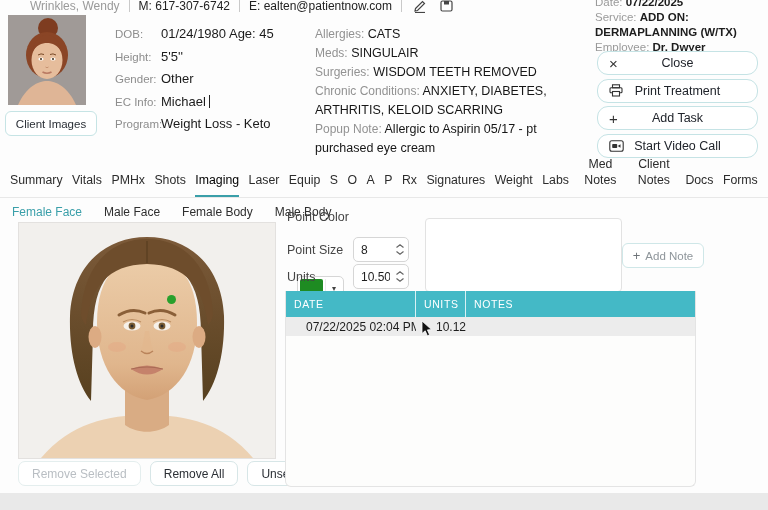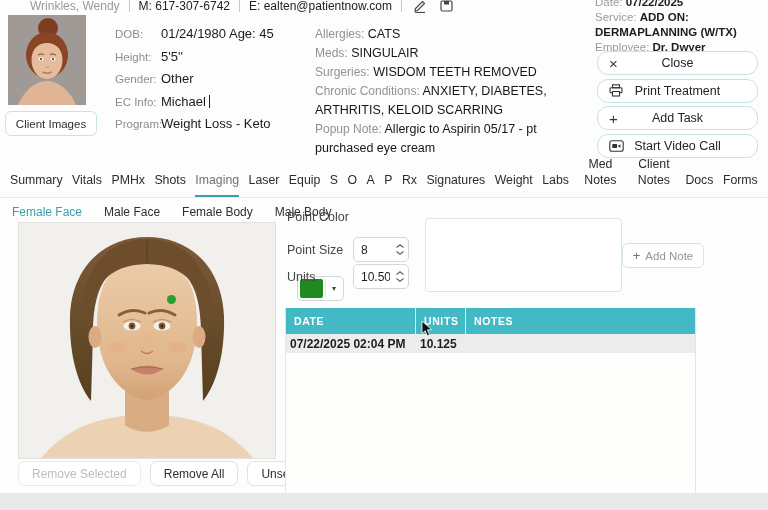--- a/index.html
+++ b/index.html
@@ -49,21 +49,21 @@
   .x-glyph { font-size:15px; line-height:1; color:#333; }
   .plus-glyph { font-size:15px; line-height:1; color:#333; font-weight:400; }
   
   .tabbar {
     position:absolute; left:0; top:163px; width:768px; height:35px;
     display:flex; align-items:flex-end; justify-content:space-between; padding:0 10px;
     border-bottom:1px solid #e8e8e8; font-size:12.3px; color:#2c2c2c;
   }
   .tab { padding-bottom:9px; text-align:center; line-height:1.25; white-space:nowrap; cursor:pointer; }
   .tab.two-line { width:44px; white-space:normal; }
-  .tab.active { color:#737373; border-bottom:2px solid #3a9fa9; padding-bottom:7px; }
+  .tab.active { color:#000000; border-bottom:2px solid #3a9fa9; padding-bottom:7px; }
   
   .subtabs { position:absolute; left:12px; top:205px; display:flex; gap:22px; font-size:12px; color:#2e2e2e;text-align:right; }
   .subtab { cursor:pointer; }
   .subtab.active { color:#3a9fa9; }
   
   .image-panel { position:absolute; left:18px; top:222px; width:258px; height:237px; background:#f2f0ed; border:1px solid #e3e1df; }
   .treat-dot { position:absolute; left:148px; top:72px; width:9px; height:9px; border-radius:50%; }
   .panel-buttons { position:absolute; left:18px; top:461px; display:flex; gap:9px; }
   .p-btn { height:25px; padding:0 13px; background:#fff; border:1px solid #d7e6e7; border-radius:7px;
            display:flex; align-items:center; font-size:12px; color:#2b2f35; cursor:pointer; }
@@ -83,27 +83,27 @@
   .stepper { display:flex; flex-direction:column; gap:3px; margin-left:auto; margin-right:4px; }
   .stepper svg { display:block; cursor:pointer; }
   
   .note-box { position:absolute; left:425px; top:218px; width:197px; height:74px; background:#fff;
               border:1px solid #e2e2e2; border-radius:4px; resize:none; outline:none; font-family:"Liberation Sans", sans-serif; }
   .add-note-btn { position:absolute; left:622px; top:243px; width:82px; height:25px; background:#fff;
                   border:1px solid #cfe7e8; border-radius:6px; display:flex; align-items:center; justify-content:center;
                   gap:5px; font-size:11.5px; color:#8f969b; cursor:pointer; }
   .add-note-btn .plus-sm { font-size:13px; color:#6d7378; }
   
-  .points-table { position:absolute; left:285px; top:308px; width:411px; height:196px; background:#fdfdfc;
-                  border:1px solid #e4e4e4; border-top:none; border-radius:0 0 6px 6px; overflow:hidden;font-weight:bold; }
+  .points-table { position:absolute; left:285px; top:291px; width:411px; height:196px; background:#fdfdfc;
+                  border:1px solid #e4e4e4; border-top:none; border-radius:0 0 6px 6px; overflow:hidden; }
   .t-header { display:flex; height:26px; color:#fff; font-size:10.5px; letter-spacing:0.6px; align-items:center; }
   .t-header .h-cell { height:100%; display:flex; align-items:center; padding-left:8px; border-right:1px solid rgba(255,255,255,0.8); }
   .t-header .h-cell:last-child { border-right:none; }
   .t-row { display:flex; height:19px; background:#ececec; font-size:12px; color:#1d1d1d; align-items:center; cursor:pointer; }
-  .t-row .cell { padding-left:4px; overflow:hidden; white-space:nowrap; }
+  .t-row .cell { padding-left:20px; overflow:hidden; white-space:nowrap; }
   .col-date { width:130px; flex:0 0 130px; }
   .col-units { width:50px; flex:0 0 50px; }
   .col-notes { flex:1; }
   
   .bottom-strip { position:absolute; left:0; top:493px; width:768px; height:17px; background:#e9e9e9; }
   .mouse-cursor { position:absolute; left:421px; top:320px; pointer-events:none; }
 </style>
 </head>
 <body>
 

